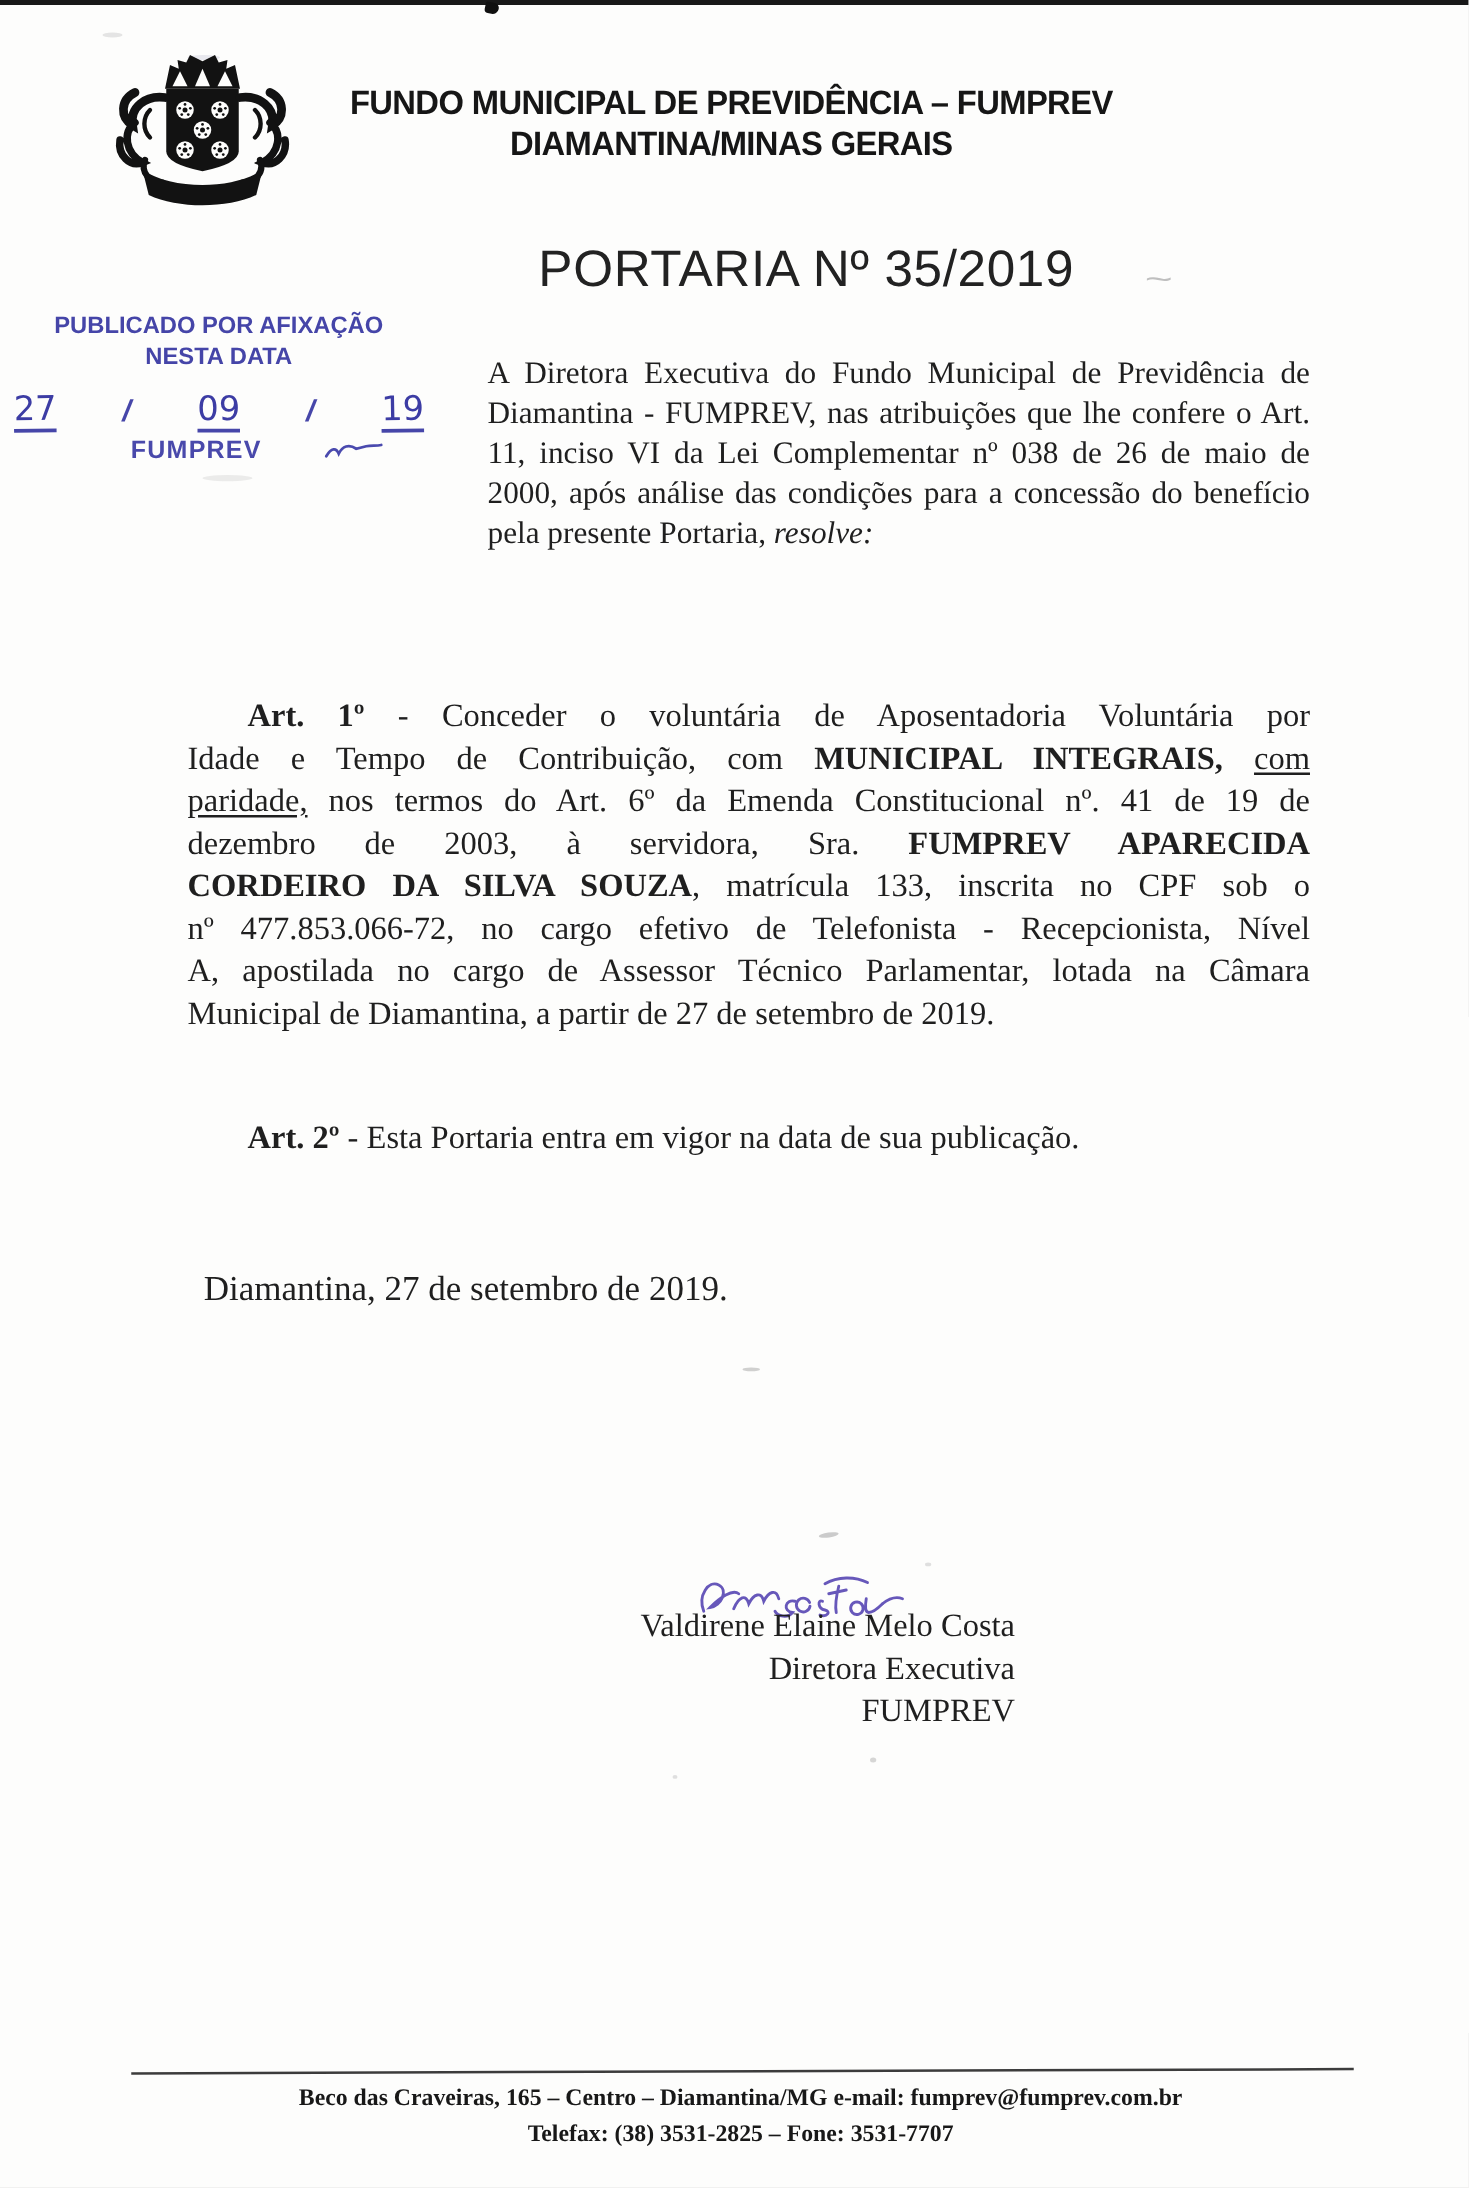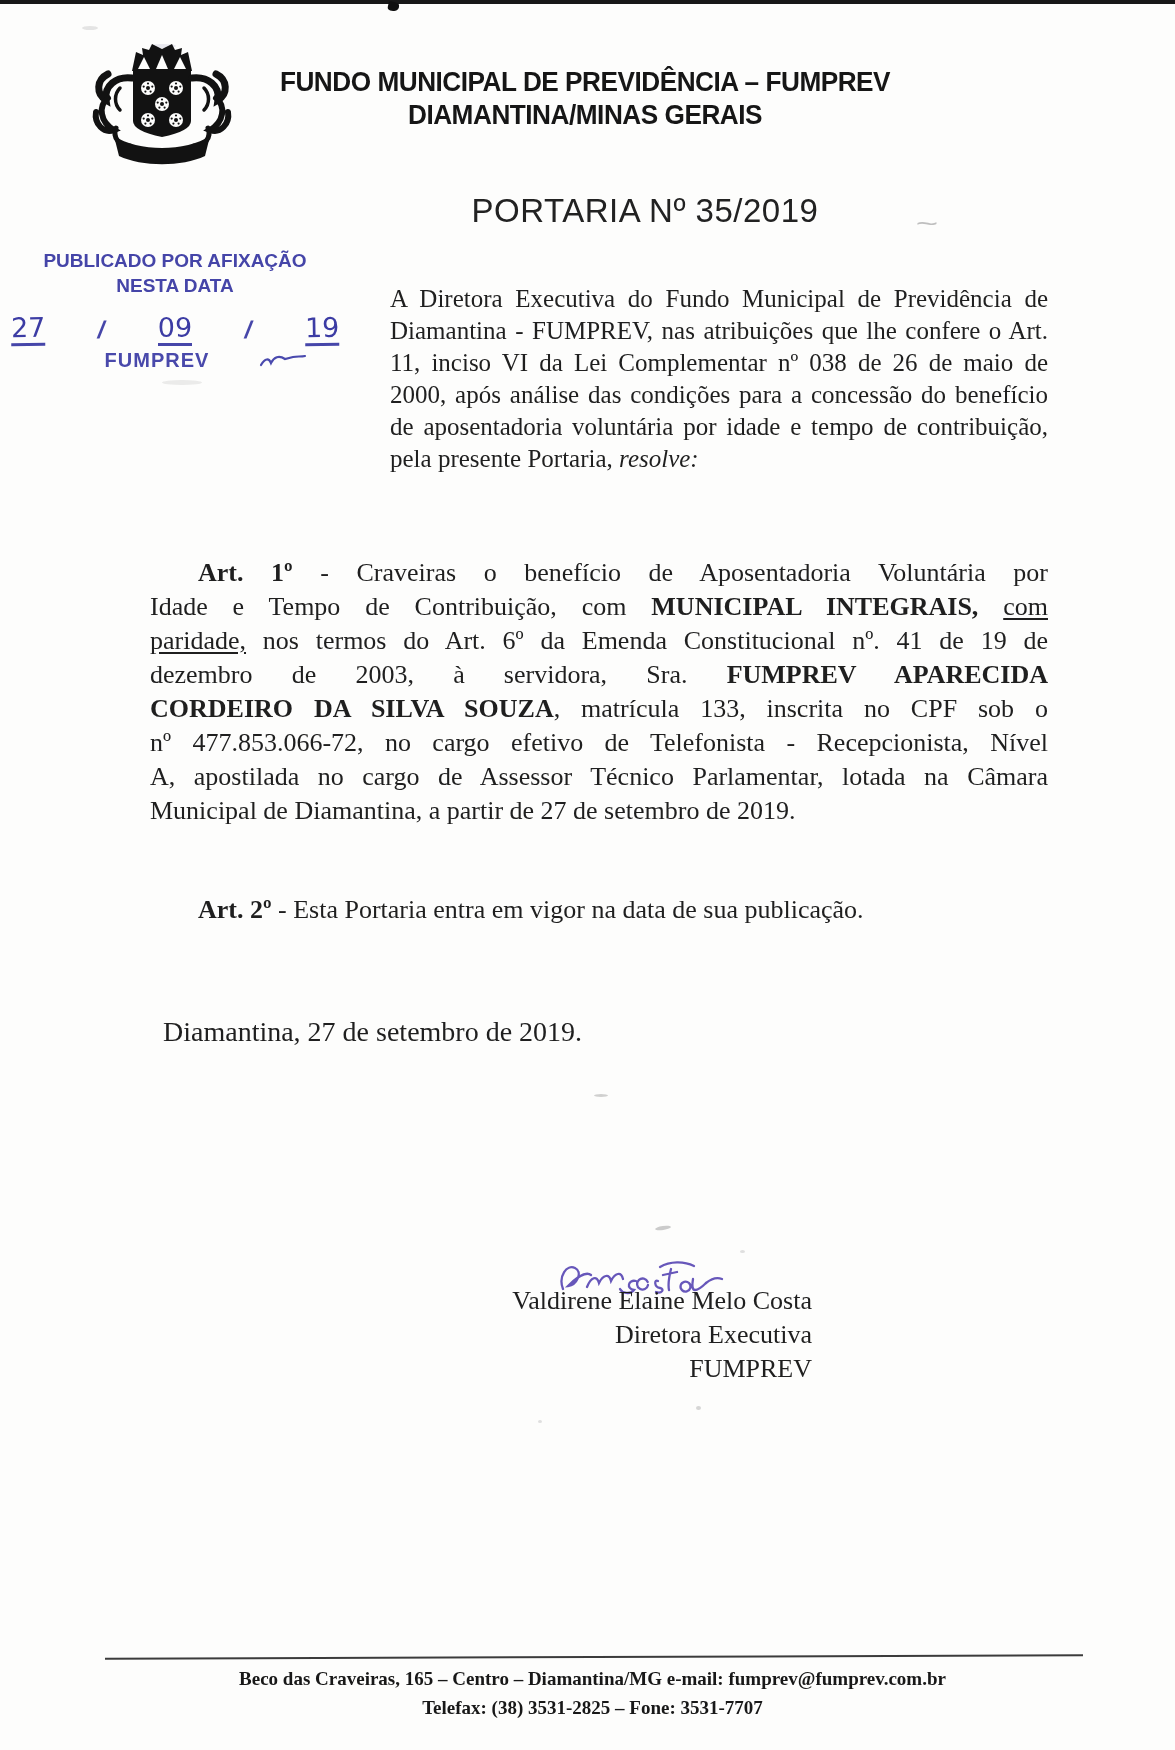--- a/index.html
+++ b/index.html
@@ -19,21 +19,21 @@
   .logo { position:absolute; left:86px; top:40px; }
   .org-block {
     position:absolute; left:245px; top:66px; width:680px;
     text-align:center; font-family:"Liberation Sans",sans-serif;
     font-weight:700; font-size:27px; line-height:33px; color:#161616;
     letter-spacing:-0.5px; transform:scaleX(0.97);
   }
 
   .doc-title {
     position:absolute; left:395px; top:192px; width:500px; text-align:center;
-    font-family:"Liberation Sans",sans-serif; font-size:33px; color:#222;
+    font-family:"Liberation Sans",sans-serif; font-size:41px; color:#222;
     letter-spacing:0.5px;
   }
 
   
   .stamp { position:absolute; left:25px; top:248px; width:300px; color:#4545a8; font-family:"Liberation Sans",sans-serif; }
   .stamp-l1, .stamp-l2 { text-align:center; font-weight:700; font-size:19px; line-height:25px; letter-spacing:0px; }
   .stamp-date-row { display:flex; align-items:flex-end; justify-content:center; margin-top:6px; height:42px;gap:48px; }
   .stamp-date-cell { border-bottom:3px solid #4646a9; text-align:center; font-family:"DejaVu Sans",sans-serif; font-size:27px; line-height:30px; color:#3c3ca4; }
   .cell-d { width:82px; transform:rotate(-1deg); }
   .cell-m { width:92px; }
@@ -178,25 +178,24 @@
     <svg class="stamp-pen" width="48" height="18" viewBox="0 0 48 18">
       <path d="M2,13 C6,6 10,6 12,11 C15,5 20,3 26,7 L34,5 C38,4 42,5 46,4" stroke="#4a4aae" stroke-width="2.2" fill="none" stroke-linecap="round"></path>
     </svg>
   </div>
 
   <div class="preamble">
       <div class="tline"><span>A Diretora Executiva do Fundo Municipal de Previdência de</span></div>
       <div class="tline"><span>Diamantina - FUMPREV, nas atribuições que lhe confere o Art.</span></div>
       <div class="tline"><span>11, inciso VI da Lei Complementar nº 038 de 26 de maio de</span></div>
       <div class="tline"><span>2000, após análise das condições para a concessão do benefício</span></div>
-      <div class="tline"><span>de aposentadoria voluntária por idade e tempo de contribuição,</span></div>
       <div class="tline nojust"><span>pela presente Portaria, </span><span class="seg-i">resolve:</span></div>
     </div>
   <div class="article-1">
-      <div class="tline indent"><span class="seg-b">Art. 1º</span><span> - Craveiras o benefício de Aposentadoria Voluntária por</span></div>
+      <div class="tline indent"><span class="seg-b">Art. 1º</span><span> - Conceder o voluntária de Aposentadoria Voluntária por</span></div>
       <div class="tline"><span>Idade e Tempo de Contribuição, com </span><span class="seg-b">MUNICIPAL INTEGRAIS,</span><span> </span><span class="seg-u">com</span></div>
       <div class="tline"><span class="seg-u">paridade,</span><span> nos termos do Art. 6º da Emenda Constitucional nº. 41 de 19 de</span></div>
       <div class="tline"><span>dezembro de 2003, à servidora, Sra. </span><span class="seg-b">FUMPREV APARECIDA</span></div>
       <div class="tline"><span class="seg-b">CORDEIRO DA SILVA SOUZA</span><span>, matrícula 133, inscrita no CPF sob o</span></div>
       <div class="tline"><span>nº 477.853.066-72, no cargo efetivo de Telefonista - Recepcionista, Nível</span></div>
       <div class="tline"><span>A, apostilada no cargo de Assessor Técnico Parlamentar, lotada na Câmara</span></div>
       <div class="tline nojust"><span>Municipal de Diamantina, a partir de 27 de setembro de 2019.</span></div>
     </div>
   <div class="article-2">
       <div class="tline nojust indent"><span class="seg-b">Art. 2º</span><span> - Esta Portaria entra em vigor na data de sua publicação.</span></div>

